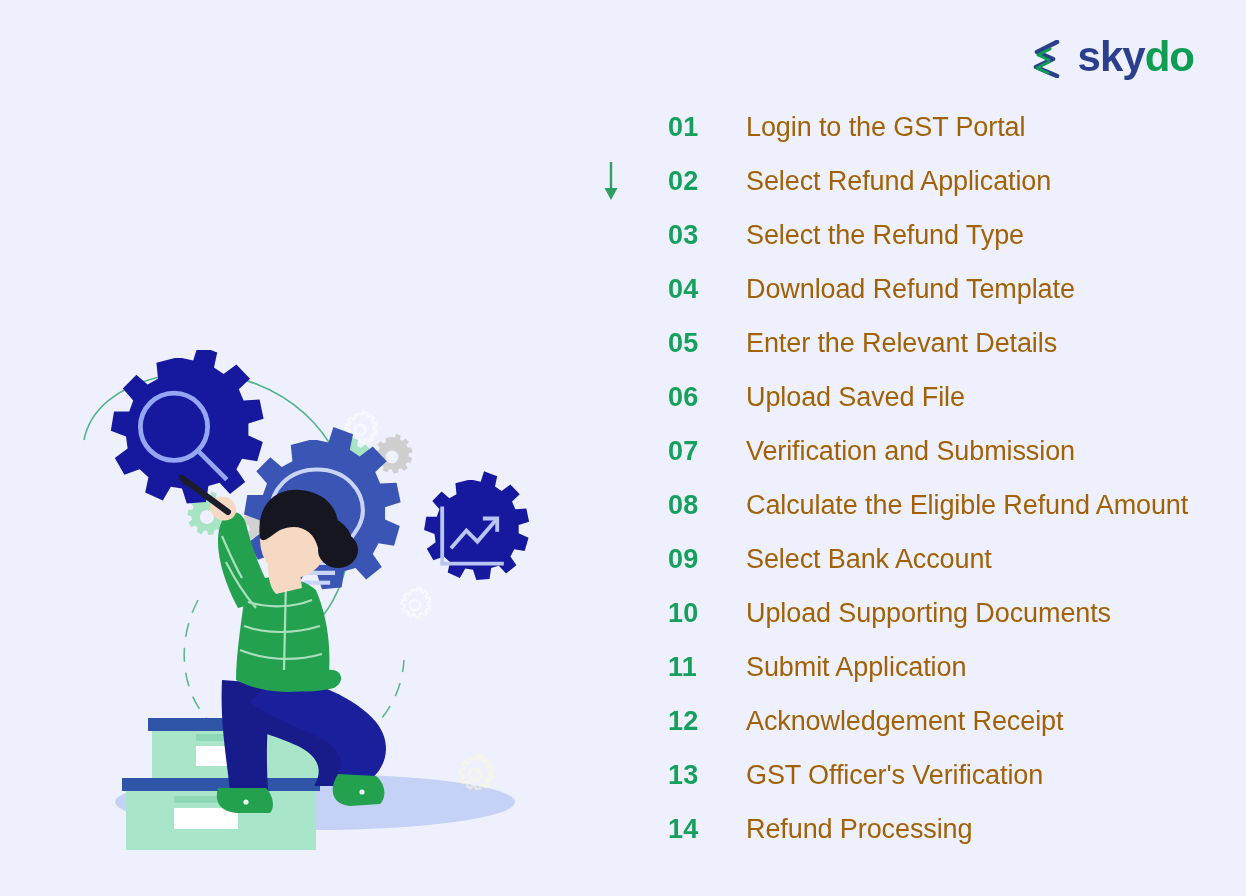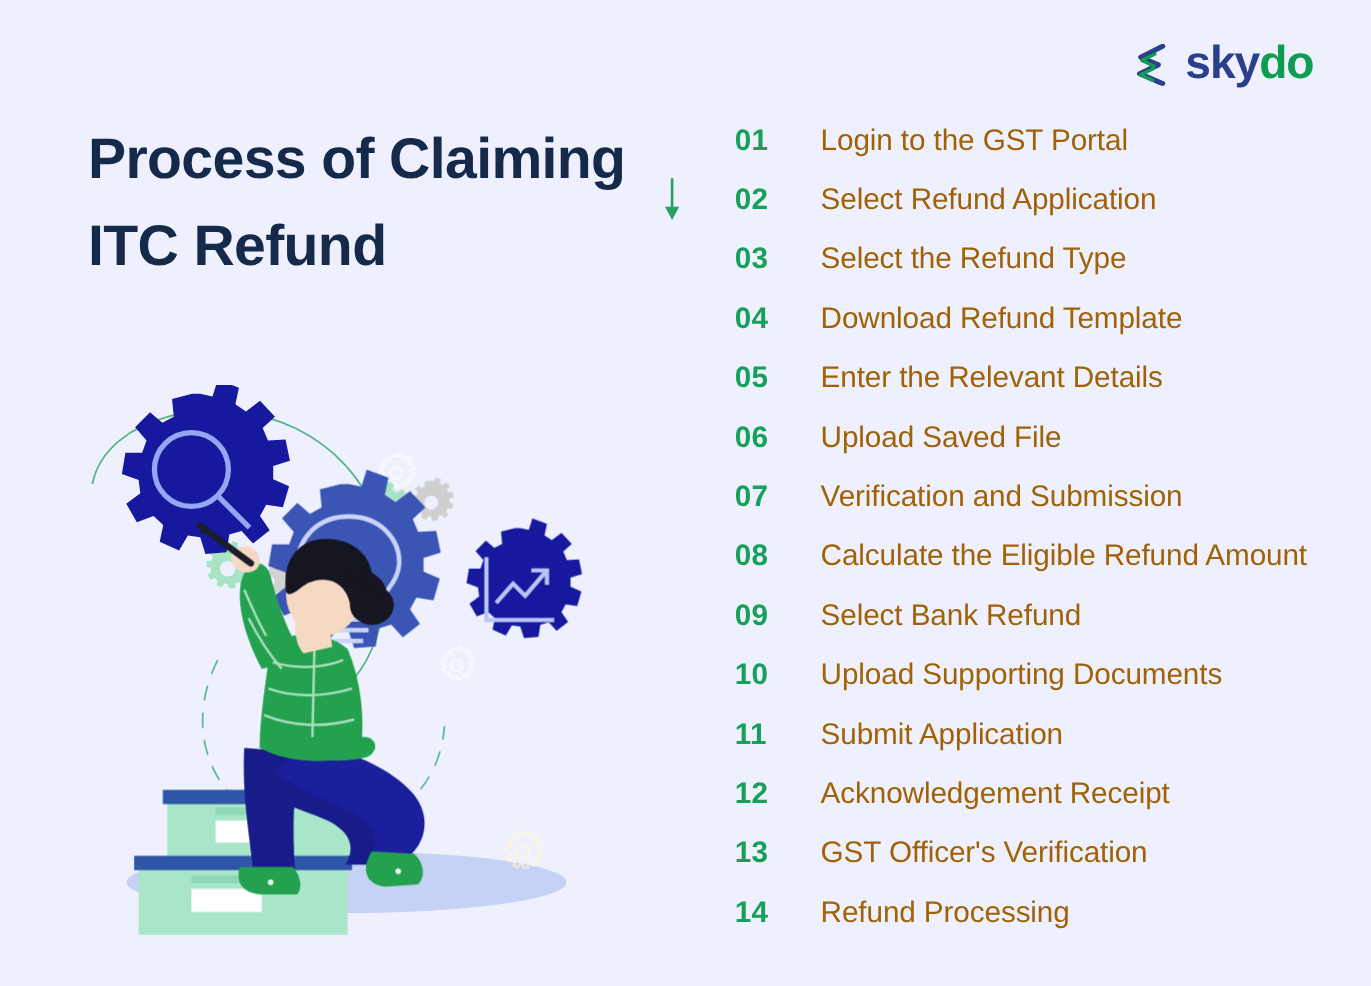--- a/index.html
+++ b/index.html
@@ -53,24 +53,20 @@
 
   <div class="logo">
     <svg class="logo-mark" viewBox="0 0 42 38">
       <path d="M30 2 L10 12 L26 19 L9 27 L30 36" fill="none" stroke="#2b3f8c" stroke-width="4.6" stroke-linecap="round" stroke-linejoin="round"></path>
       <path d="M23 9 L11 15 L22 20" fill="none" stroke="#0f9d54" stroke-width="3" stroke-linecap="round" stroke-linejoin="round"></path>
       <path d="M22 22 L10 28 L21 33" fill="none" stroke="#0f9d54" stroke-width="3" stroke-linecap="round" stroke-linejoin="round"></path>
     </svg>
     <div class="logo-word"><span class="logo-sky">sky</span><span class="logo-do">do</span></div>
   </div>
 
-  <h1 class="title">
-    <span class="title-line">Process of Claiming</span>
-    <span class="title-line">ITC Refund</span>
-  </h1>
 
   <svg class="down-arrow" viewBox="0 0 26 42">
     <line x1="13" y1="2" x2="13" y2="32" stroke="#2f9e63" stroke-width="2.4"></line>
     <path d="M6.5 28 L13 40 L19.5 28 Z" fill="#2f9e63"></path>
   </svg>
 
   <div class="steps">
     <div class="step">
         <span class="step-num">01</span>
         <span class="step-label">Login to the GST Portal</span>
@@ -98,21 +94,21 @@
     <div class="step">
         <span class="step-num">07</span>
         <span class="step-label">Verification and Submission</span>
       </div>
     <div class="step">
         <span class="step-num">08</span>
         <span class="step-label">Calculate the Eligible Refund Amount</span>
       </div>
     <div class="step">
         <span class="step-num">09</span>
-        <span class="step-label">Select Bank Refund</span>
+        <span class="step-label">Select Bank Account</span>
       </div>
     <div class="step">
         <span class="step-num">10</span>
         <span class="step-label">Upload Supporting Documents</span>
       </div>
     <div class="step">
         <span class="step-num">11</span>
         <span class="step-label">Submit Application</span>
       </div>
     <div class="step">

